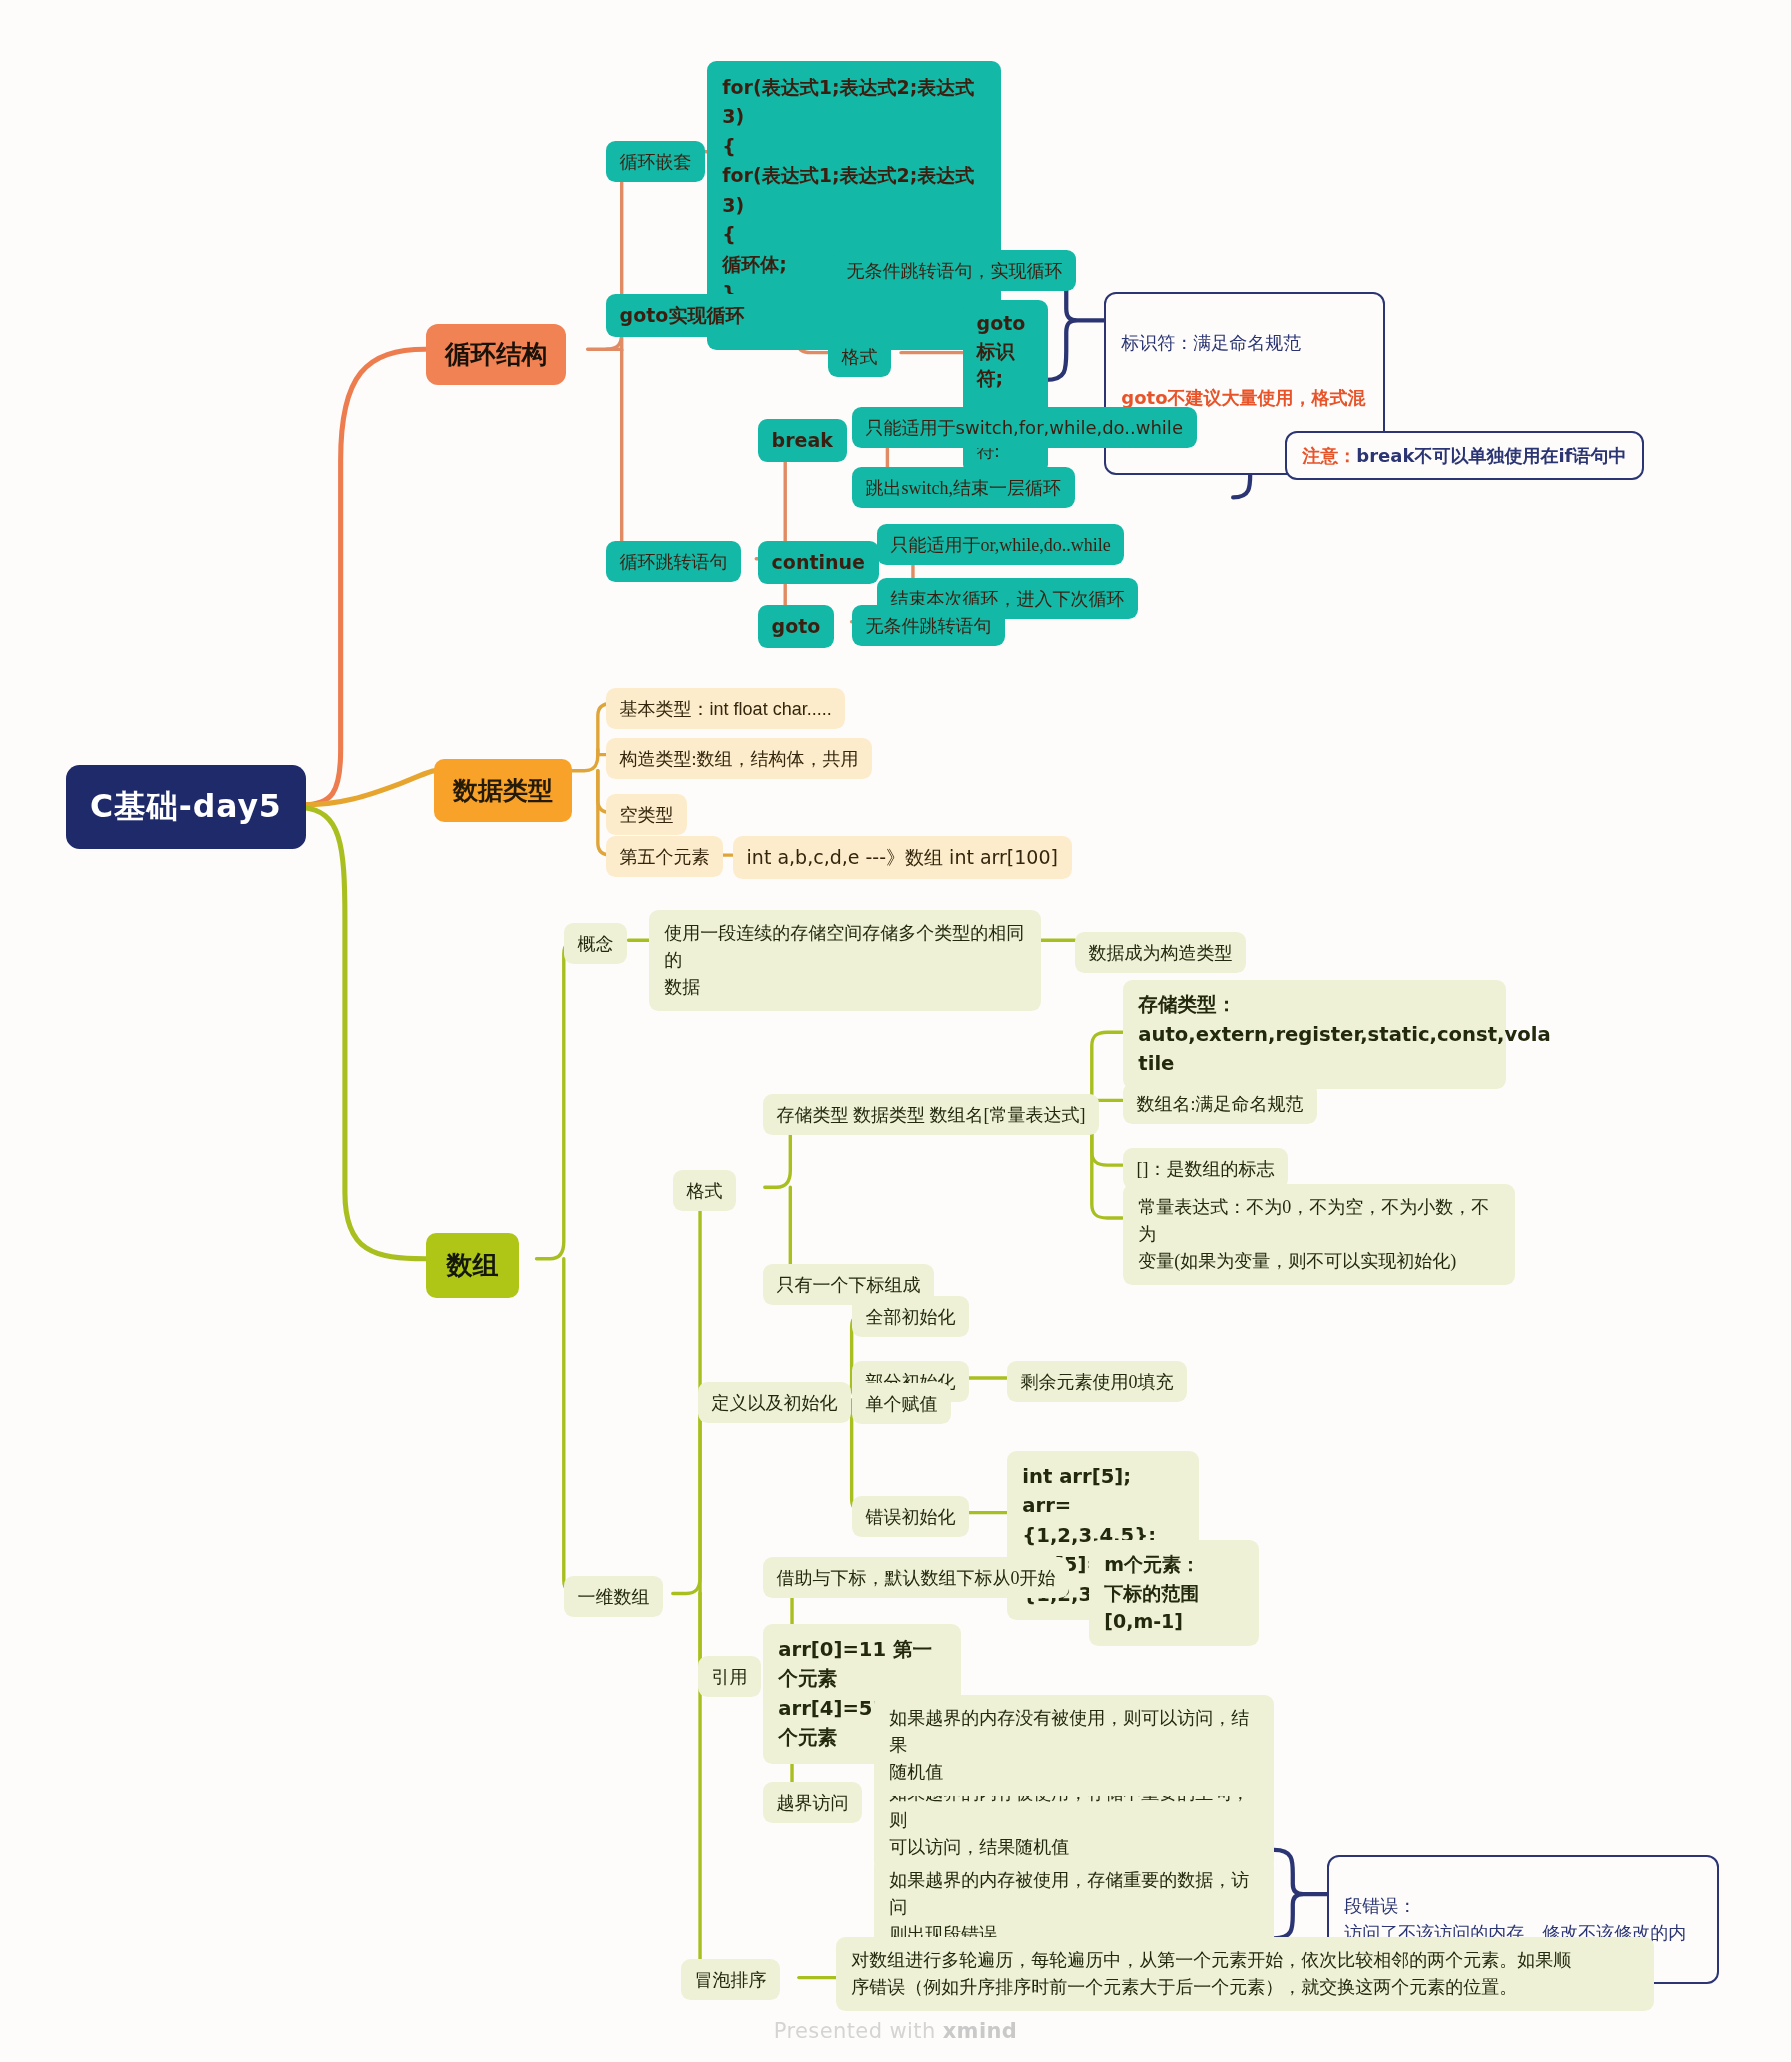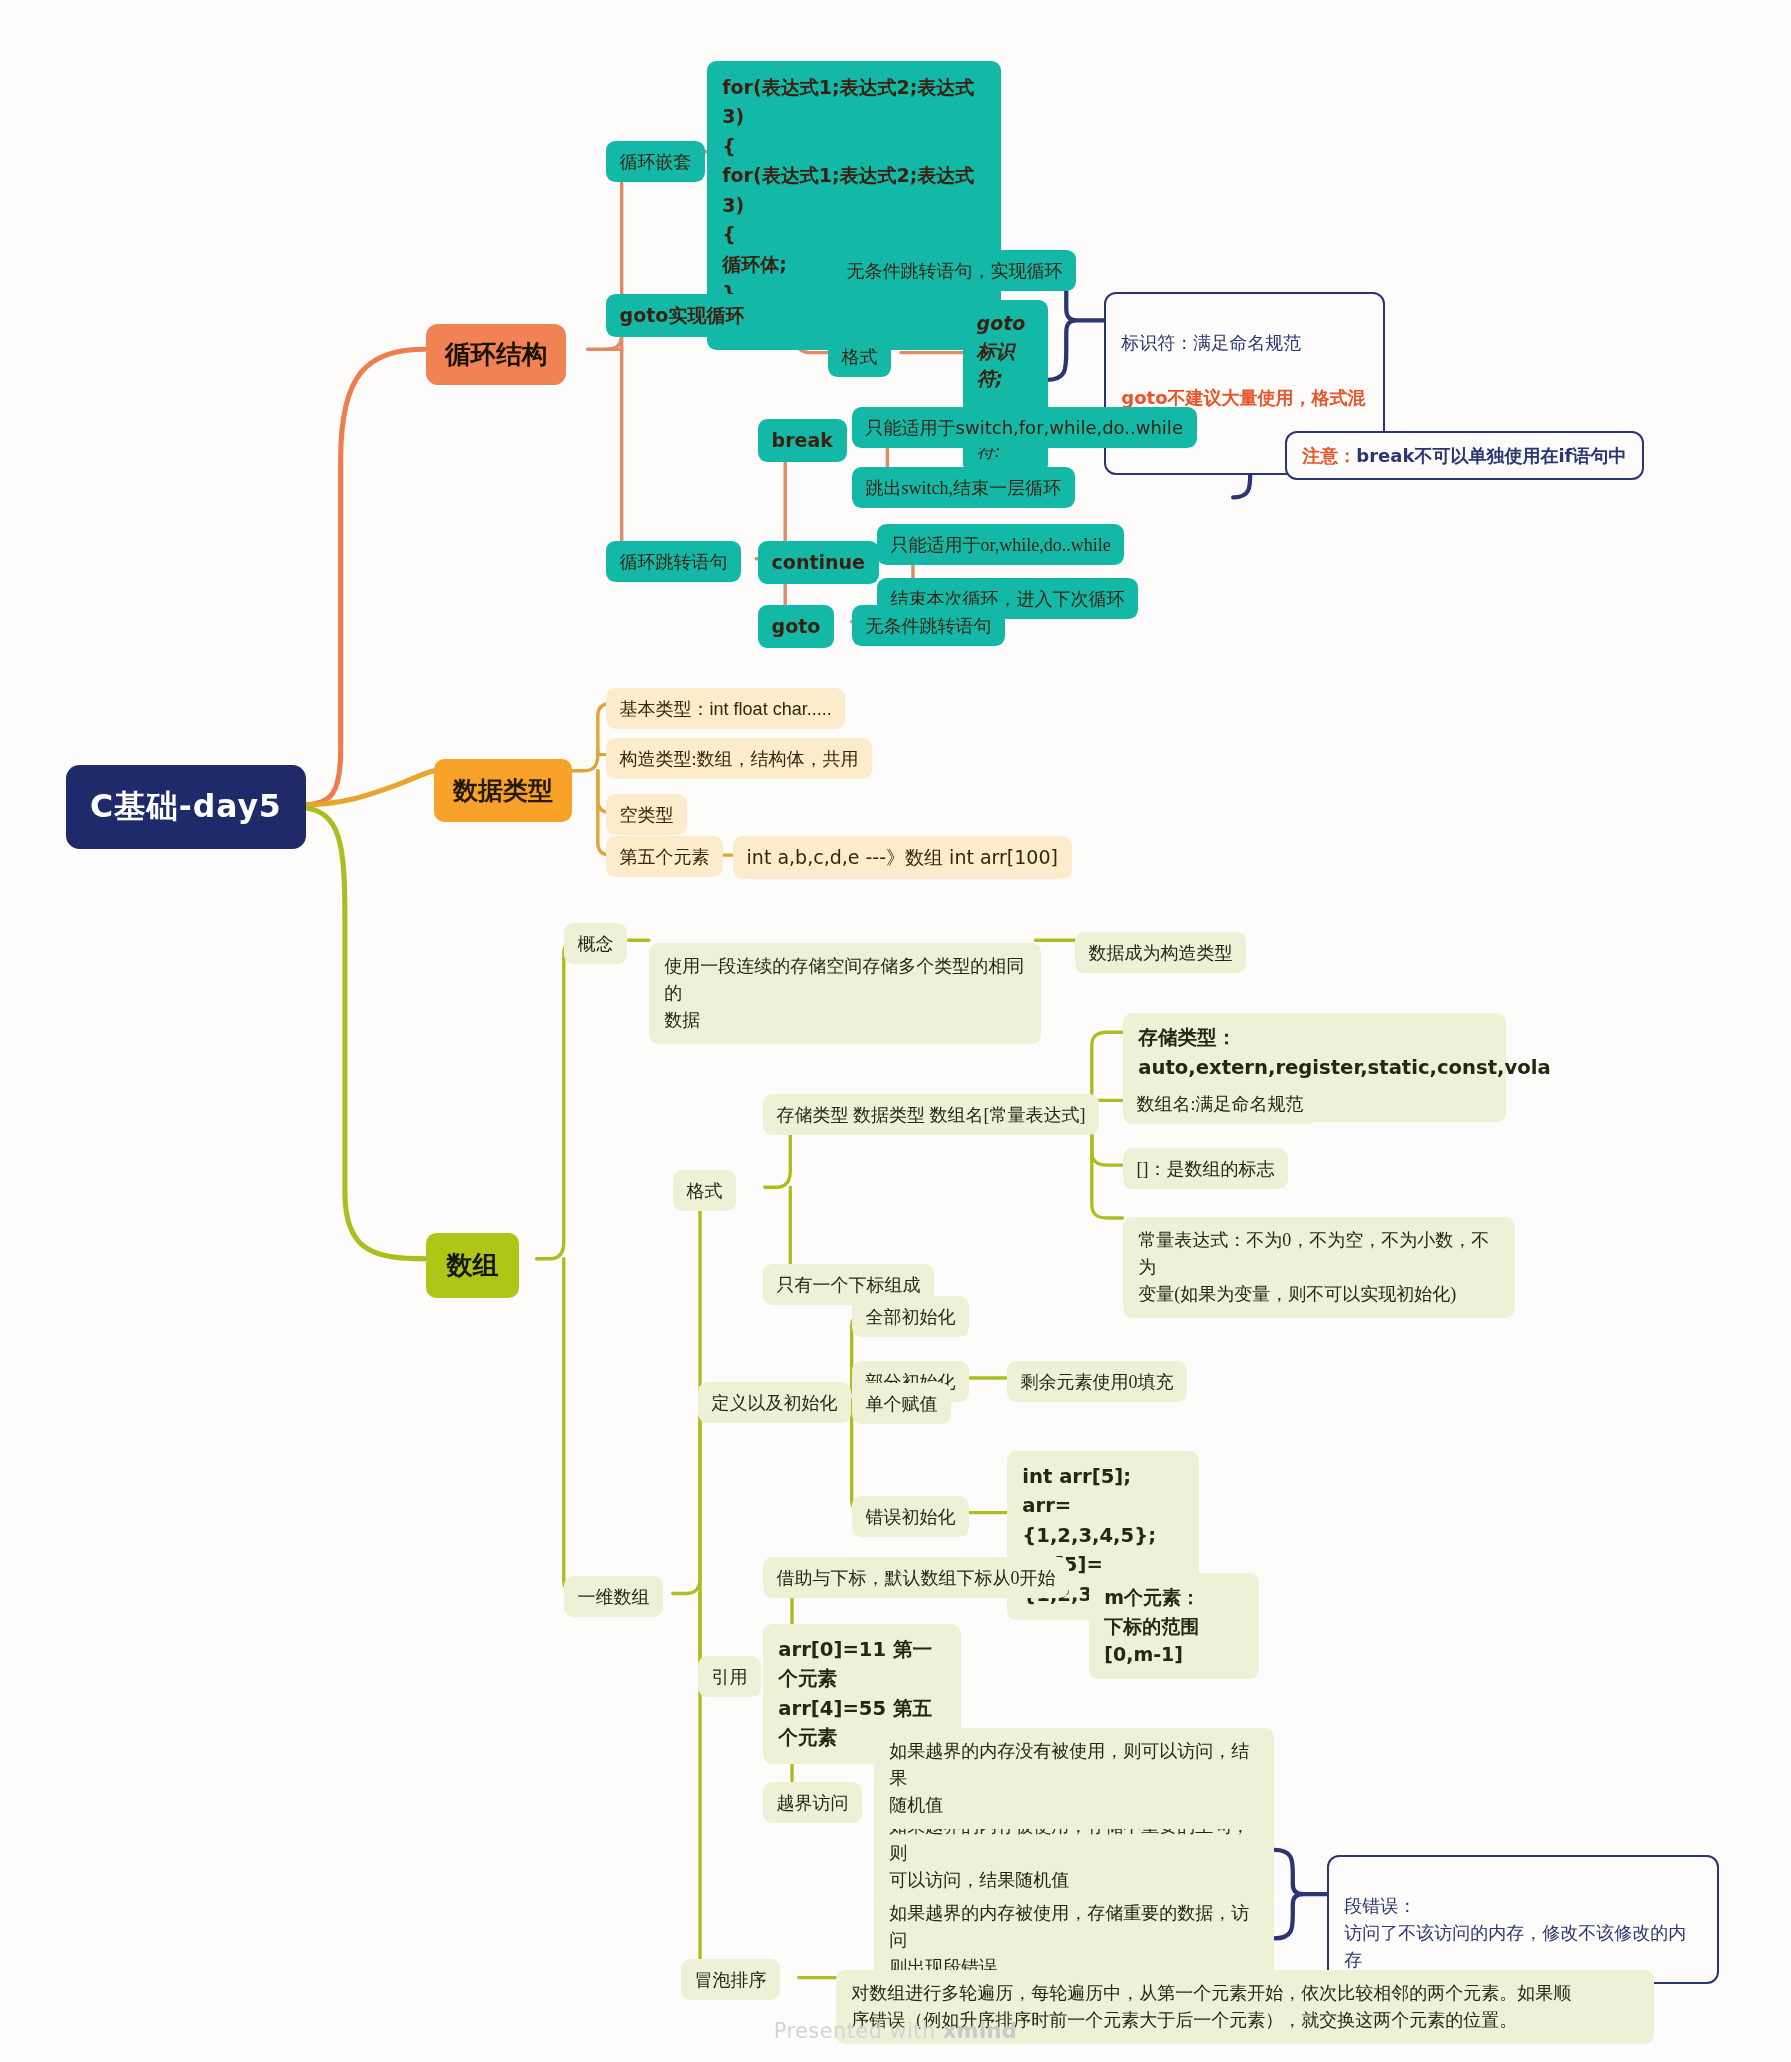--- a/index.html
+++ b/index.html
@@ -106,21 +106,21 @@
     font-size: 19.6px;
     line-height: 1.5;
     align-items: flex-start;
     padding: 11px 15.3px;
   }
   .sub-green.mono {
     font-family: "DejaVu Sans", sans-serif;
     font-weight: bold;
     font-size: 19px;
   }
-  .wrap { align-items: flex-start; padding: 10.2px 15.3px; line-height: 1.5; margin-top: 33px; }
+  .wrap { align-items: flex-start; padding: 10.2px 15.3px; line-height: 1.5; }
   
   .note {
     position: absolute;
     border: 2.6px solid #2b3573;
     border-radius: 12px;
     background: #fdfcfa;
     padding: 8.5px 15.3px;
     font-size: 18px;
     color: #2b3573;
     line-height: 1.5;
@@ -263,21 +263,21 @@
   </div>
 
   <div class="node sub-orange" style="left:833px; top:250px;">
     <span>无条件跳转语句，实现循环</span>
   </div>
 
   <div class="node sub-orange" style="left:828px; top:336px;">
     <span>格式</span>
   </div>
 
-  <div class="node sub-orange" style="left:963px; top:300px; width:85px; flex-direction:column; align-items:flex-end; padding:10.2px 13.6px;font-style:italic;">
+  <div class="node sub-orange" style="left:963px; top:300px; width:85px; flex-direction:column; align-items:flex-end; padding:10.2px 13.6px;">
     <span class="mono" style="font-family:'DejaVu Sans',sans-serif; font-weight:bold; font-size:19px; margin-bottom:19px;">goto 标识符;</span>
     <span>标识符:</span>
   </div>
 
   <div class="note" style="left:1104px; top:292px; width:281px;">
     <div>标识符：满足命名规范</div>
     <div class="accent b">goto不建议大量使用，格式混乱</div>
   </div>
 
   <div class="node sub-orange" style="left:606px; top:541px;">

